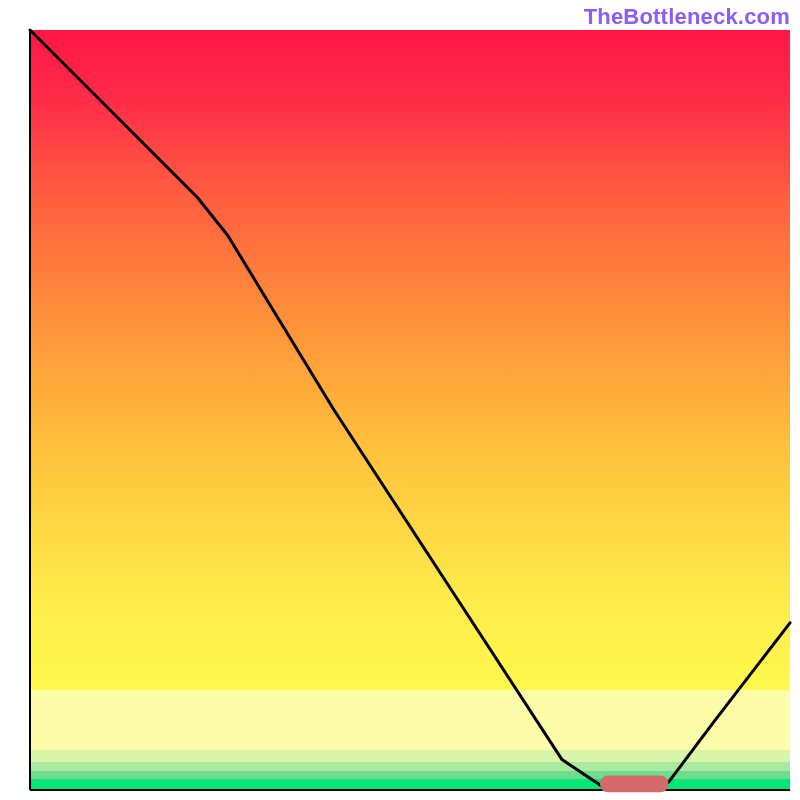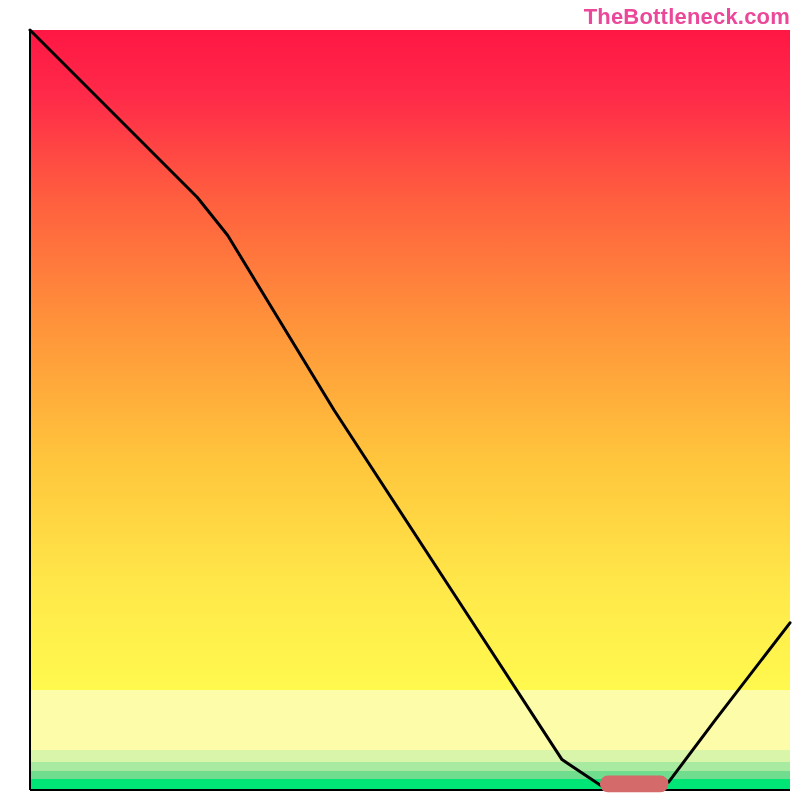--- a/index.html
+++ b/index.html
@@ -15,21 +15,21 @@
     width: 800px;
     height: 800px;
   }
   .watermark {
     position: absolute;
     top: 4px;
     right: 10px;
     font-family: Arial, Helvetica, sans-serif;
     font-size: 22px;
     font-weight: bold;
-    color: #ec4899;
+    color: #8b5cf6;
     letter-spacing: 0.2px;
     z-index: 10;
   }
   svg {
     display: block;
   }
 </style>
 </head>
 <body>
 <div class="container">

